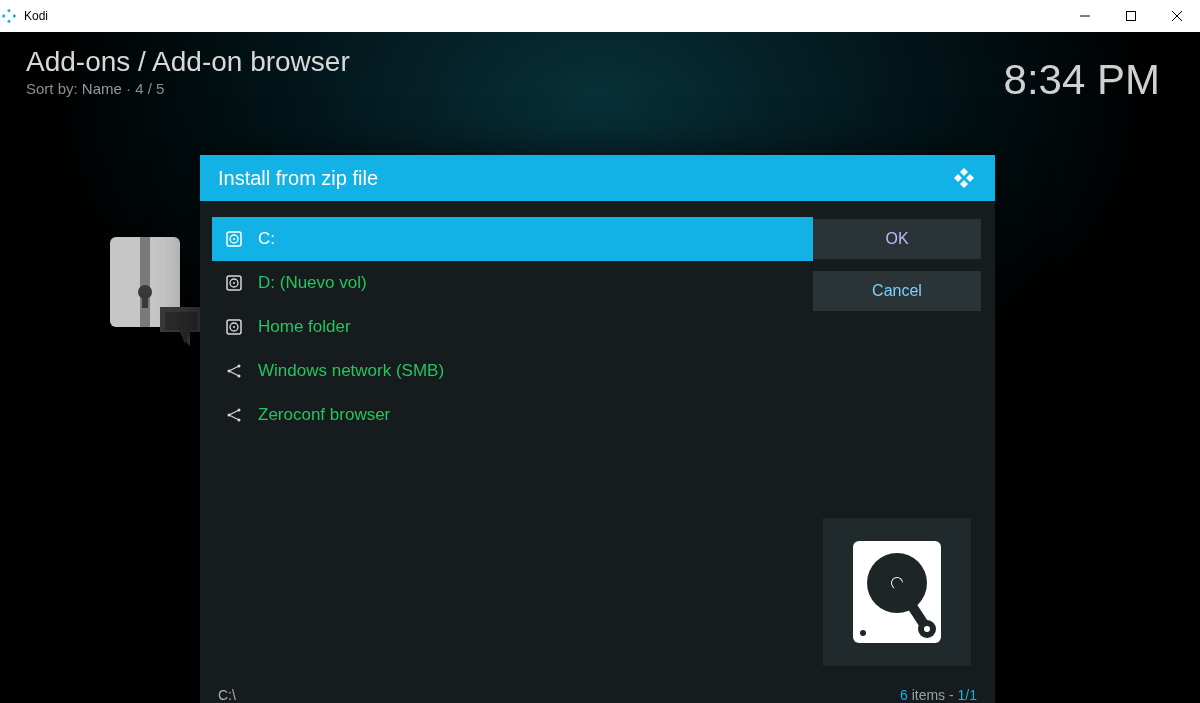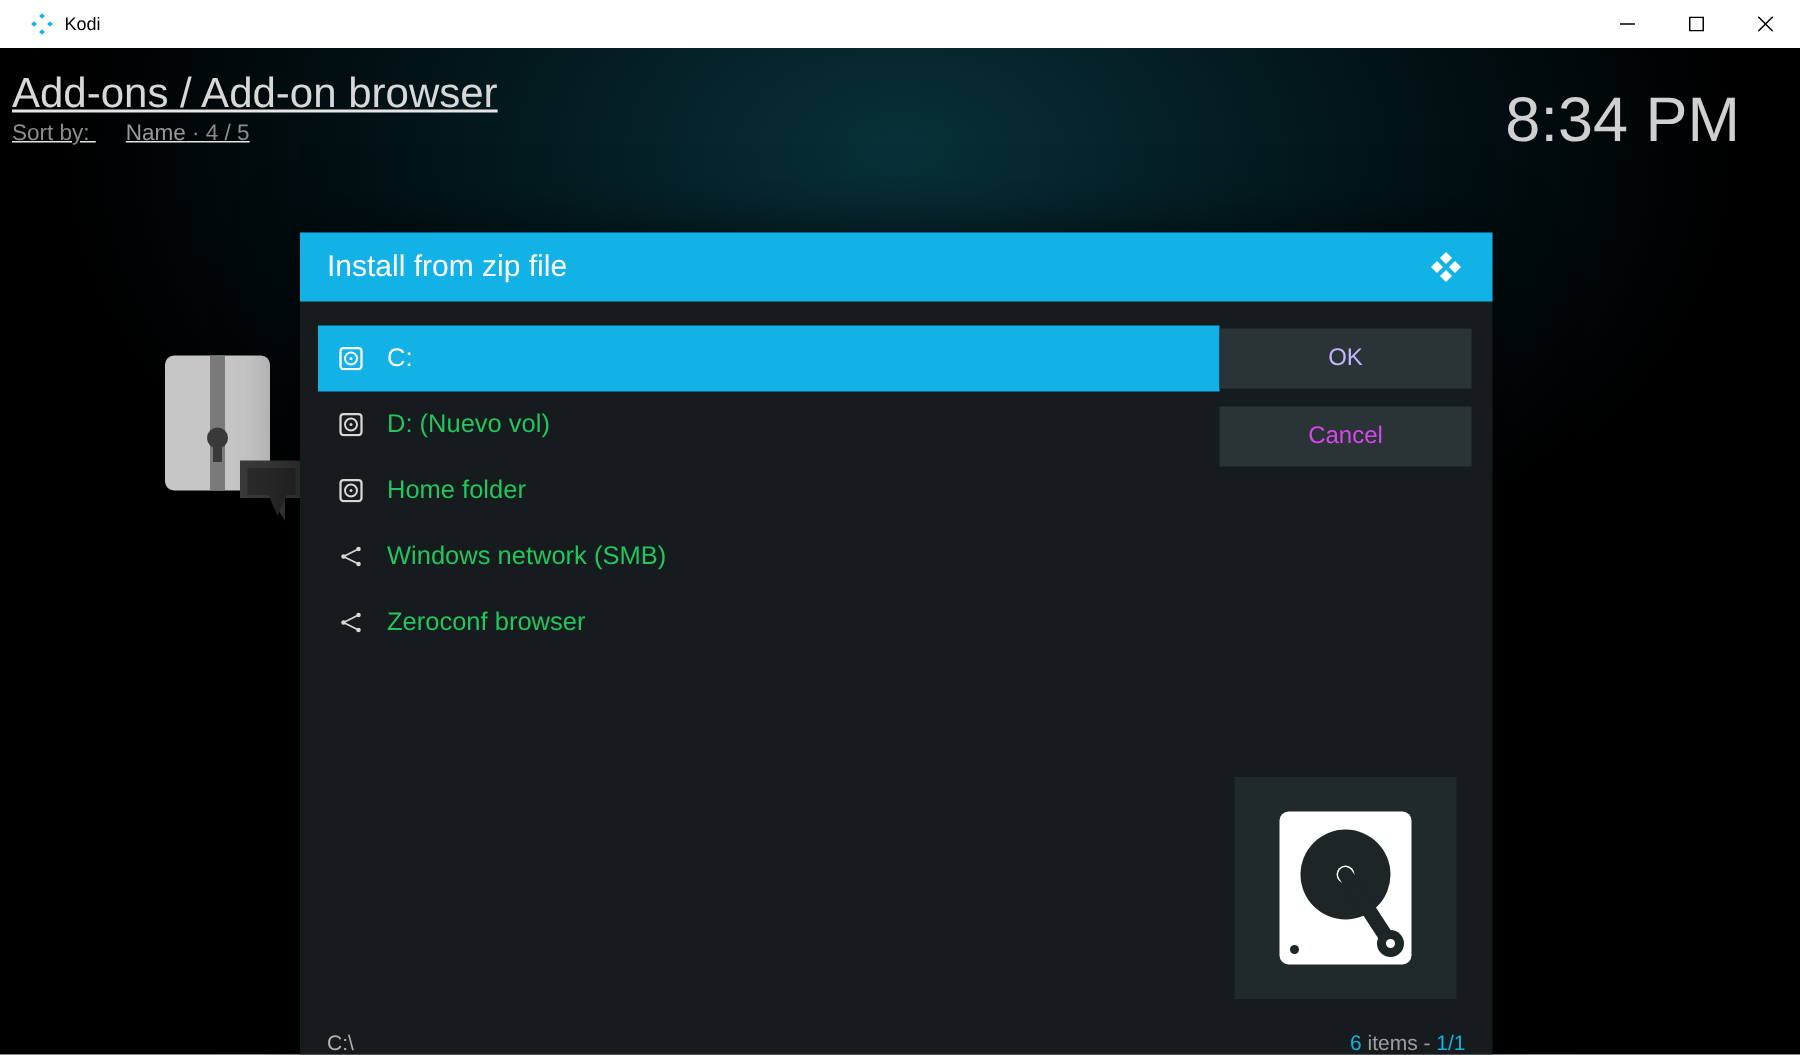--- a/index.html
+++ b/index.html
@@ -1,51 +1,51 @@
 <!DOCTYPE html>
 <html><head>
 <meta charset="utf-8">
 <style>
   * { box-sizing: border-box; margin: 0; padding: 0; }
   html, body { width: 1200px; height: 703px; font-family: "Segoe UI", Arial, sans-serif; overflow: hidden; background: #fff; }
   
   
-  .titlebar { height: 32px; background: #fff; display: flex; align-items: center; padding-left: 19px; }
+  .titlebar { height: 32px; background: #fff; display: flex; align-items: center; padding-left: 0; }
   .titlebar .app-icon { width: 18px; height: 18px; display: flex; align-items: center; justify-content: center; margin-right: 6px; }
   .titlebar .title { font-size: 12px; color: #000; }
   .titlebar .win-controls { margin-left: auto; display: flex; }
   .titlebar .win-btn { width: 46px; height: 32px; display: flex; align-items: center; justify-content: center; font-size: 14px; color: #000; }
   
   
   .kodi-bg { position: relative; height: 671px; background: radial-gradient(ellipse 800px 500px at 50% 10%, #0e4b58 0%, #05252c 35%, #000 70%); color: #e5e5e5; }
   .kodi-bg::after { content: ""; position: absolute; inset: 0; background: rgba(0,0,0,0.35); pointer-events: none; }
   
-  .breadcrumb-area { position: absolute; top: 14px; left: 8px; z-index: 2; text-decoration: underline; }
+  .breadcrumb-area { position: absolute; top: 14px; left: 26px; z-index: 2; }
   .breadcrumb { font-size: 28px; font-weight: 300; color: #d8d8d8; }
   .sort-line { font-size: 15px; color: #8d8d8d; margin-top: 2px; }
-  .sort-line .sort-label { color: #999; margin-left: 20px; }
+  .sort-line .sort-label { color: #999; }
   .clock { position: absolute; top: 24px; right: 40px; font-size: 42px; font-weight: 300; color: #d0d0d0; z-index: 2; }
   
   
   .zip-icon-area { position: absolute; top: 200px; left: 105px; z-index: 2; }
   
   
   .dialog { position: absolute; top: 103px; left: 200px; width: 795px; height: 555px; z-index: 5; background: rgba(22,28,30,0.98); box-shadow: 0 0 40px rgba(0,0,0,0.6); margin-top: 20px; }
   .dialog-header { height: 46px; background: #12b2e7; display: flex; align-items: center; padding: 0 18px; }
   .dialog-title { color: #fff; font-size: 20px; font-weight: 500; }
   .kodi-logo-small { margin-left: auto; width: 26px; height: 26px; display: flex; align-items: center; justify-content: center; }
   
   .dialog-body { display: flex; height: calc(100% - 46px - 30px); }
   .file-list { flex: 1; padding: 16px 0 0 12px; }
   .file-item { display: flex; align-items: center; height: 44px; padding: 0 12px; font-size: 17px; color: #22c55e; cursor: pointer; }
   .file-item.active { background: #12b2e7; color: #fff; }
   .file-item .item-icon { width: 20px; height: 20px; margin-right: 14px; display: flex; align-items: center; justify-content: center; flex-shrink: 0; }
   
   .right-panel { width: 182px; padding: 18px 14px 0 0; display: flex; flex-direction: column; }
-  .dlg-btn { height: 40px; background: #2a3336; color: #d946ef; display: flex; align-items: center; justify-content: center; font-size: 16px; font-weight: 500; margin-bottom: 12px; cursor: pointer; }
+  .dlg-btn { height: 40px; background: #2a3336; color: #7dd3fc; display: flex; align-items: center; justify-content: center; font-size: 16px; font-weight: 500; margin-bottom: 12px; cursor: pointer; }
   .dlg-btn.ok { color: #c4b5fd; }
   .preview-tile { width: 148px; height: 148px; background: #20292c; margin-top: auto; margin-bottom: 14px; margin-left: auto; margin-right: auto; display: flex; align-items: center; justify-content: center; }
   
   .dialog-footer { height: 30px; display: flex; align-items: center; padding: 0 18px; font-size: 14px; color: #b0b0b0; }
   .dialog-footer .path { }
   .dialog-footer .count { margin-left: auto; color: #9aa0a2; }
   .dialog-footer .count .num { color: #12b2e7; }
 </style>
 </head>
 <body>

